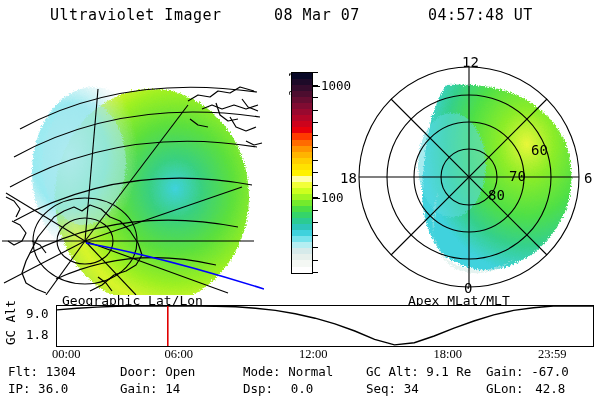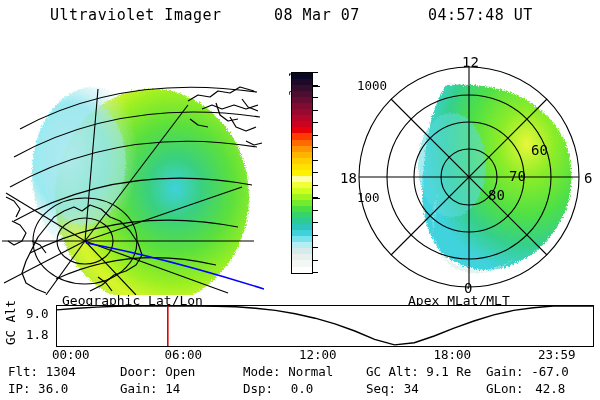--- a/index.html
+++ b/index.html
@@ -85,21 +85,20 @@
     width: 5px; height: 1px;
     background: #000;
   }
   .cb-lab {
     position: absolute;
     left: 8px;
     font-size: 12.5px;
     line-height: 1;
     white-space: nowrap;
     transform: translateY(-50%);
-    margin-left: 36px;
   }
   #cbar-axis-title {
     position: absolute;
     left: -47px;
     top: 52px;
     width: 150px;
     font-size: 12.5px;
     text-align: center;
     transform: rotate(-90deg);
     transform-origin: 50% 50%;
@@ -136,20 +135,21 @@
     white-space: nowrap;
     transform: translateY(-50%);
   }
   #alt-yt-hi { left: 26px; top: 10px; }
   #alt-yt-lo { left: 26px; top: 31px; }
   .alt-xtick {
     position: absolute;
     top: 44px;
     font-size: 12.5px;
     white-space: nowrap;
+    font-family: Liberation Serif, serif;
   }
 
   
   #status {
     position: absolute;
     left: 0; top: 363px;
     width: 548px; height: 36px;
   }
   .st-cell {
     position: absolute;

